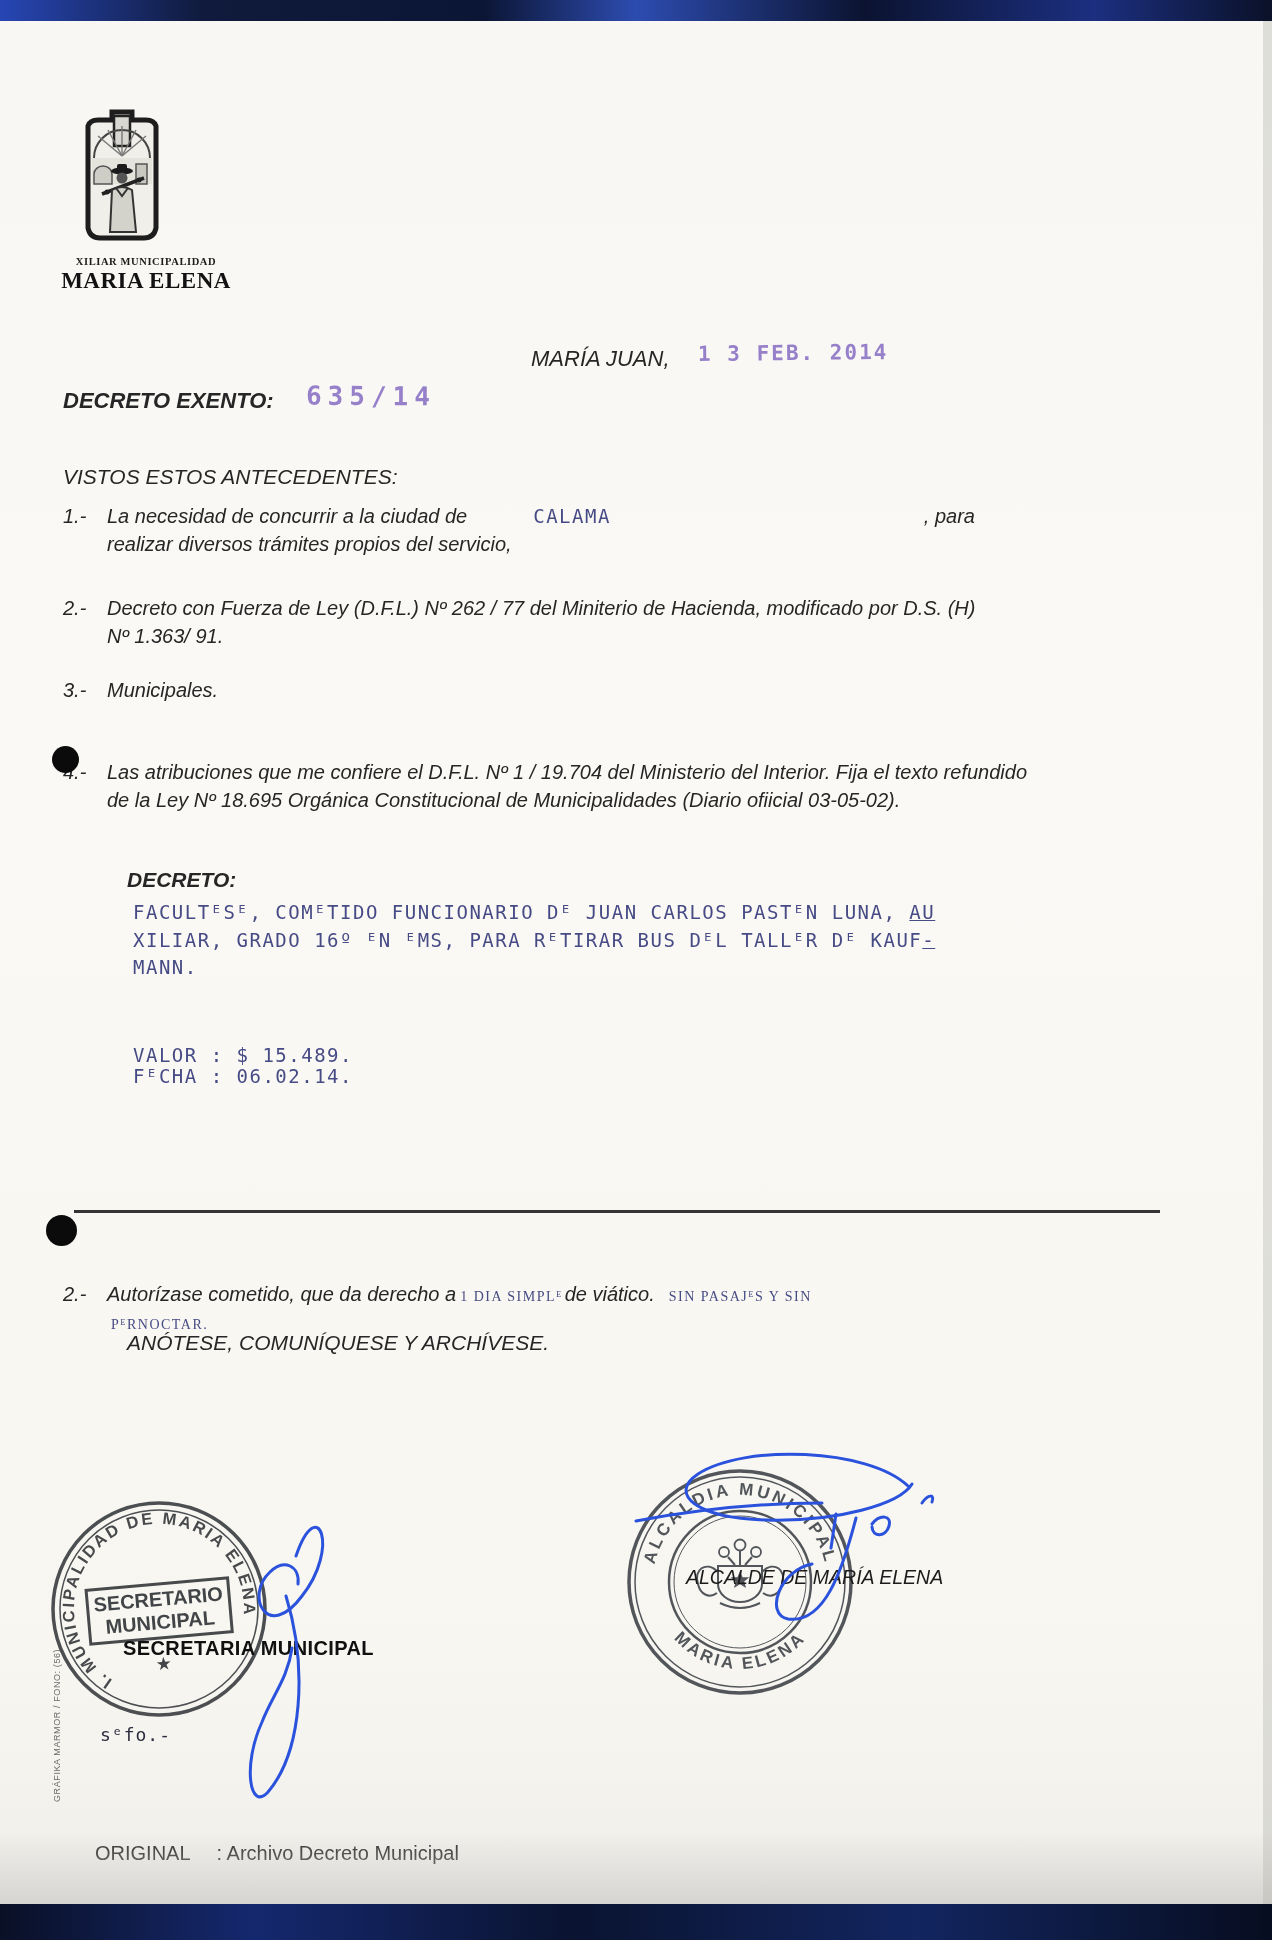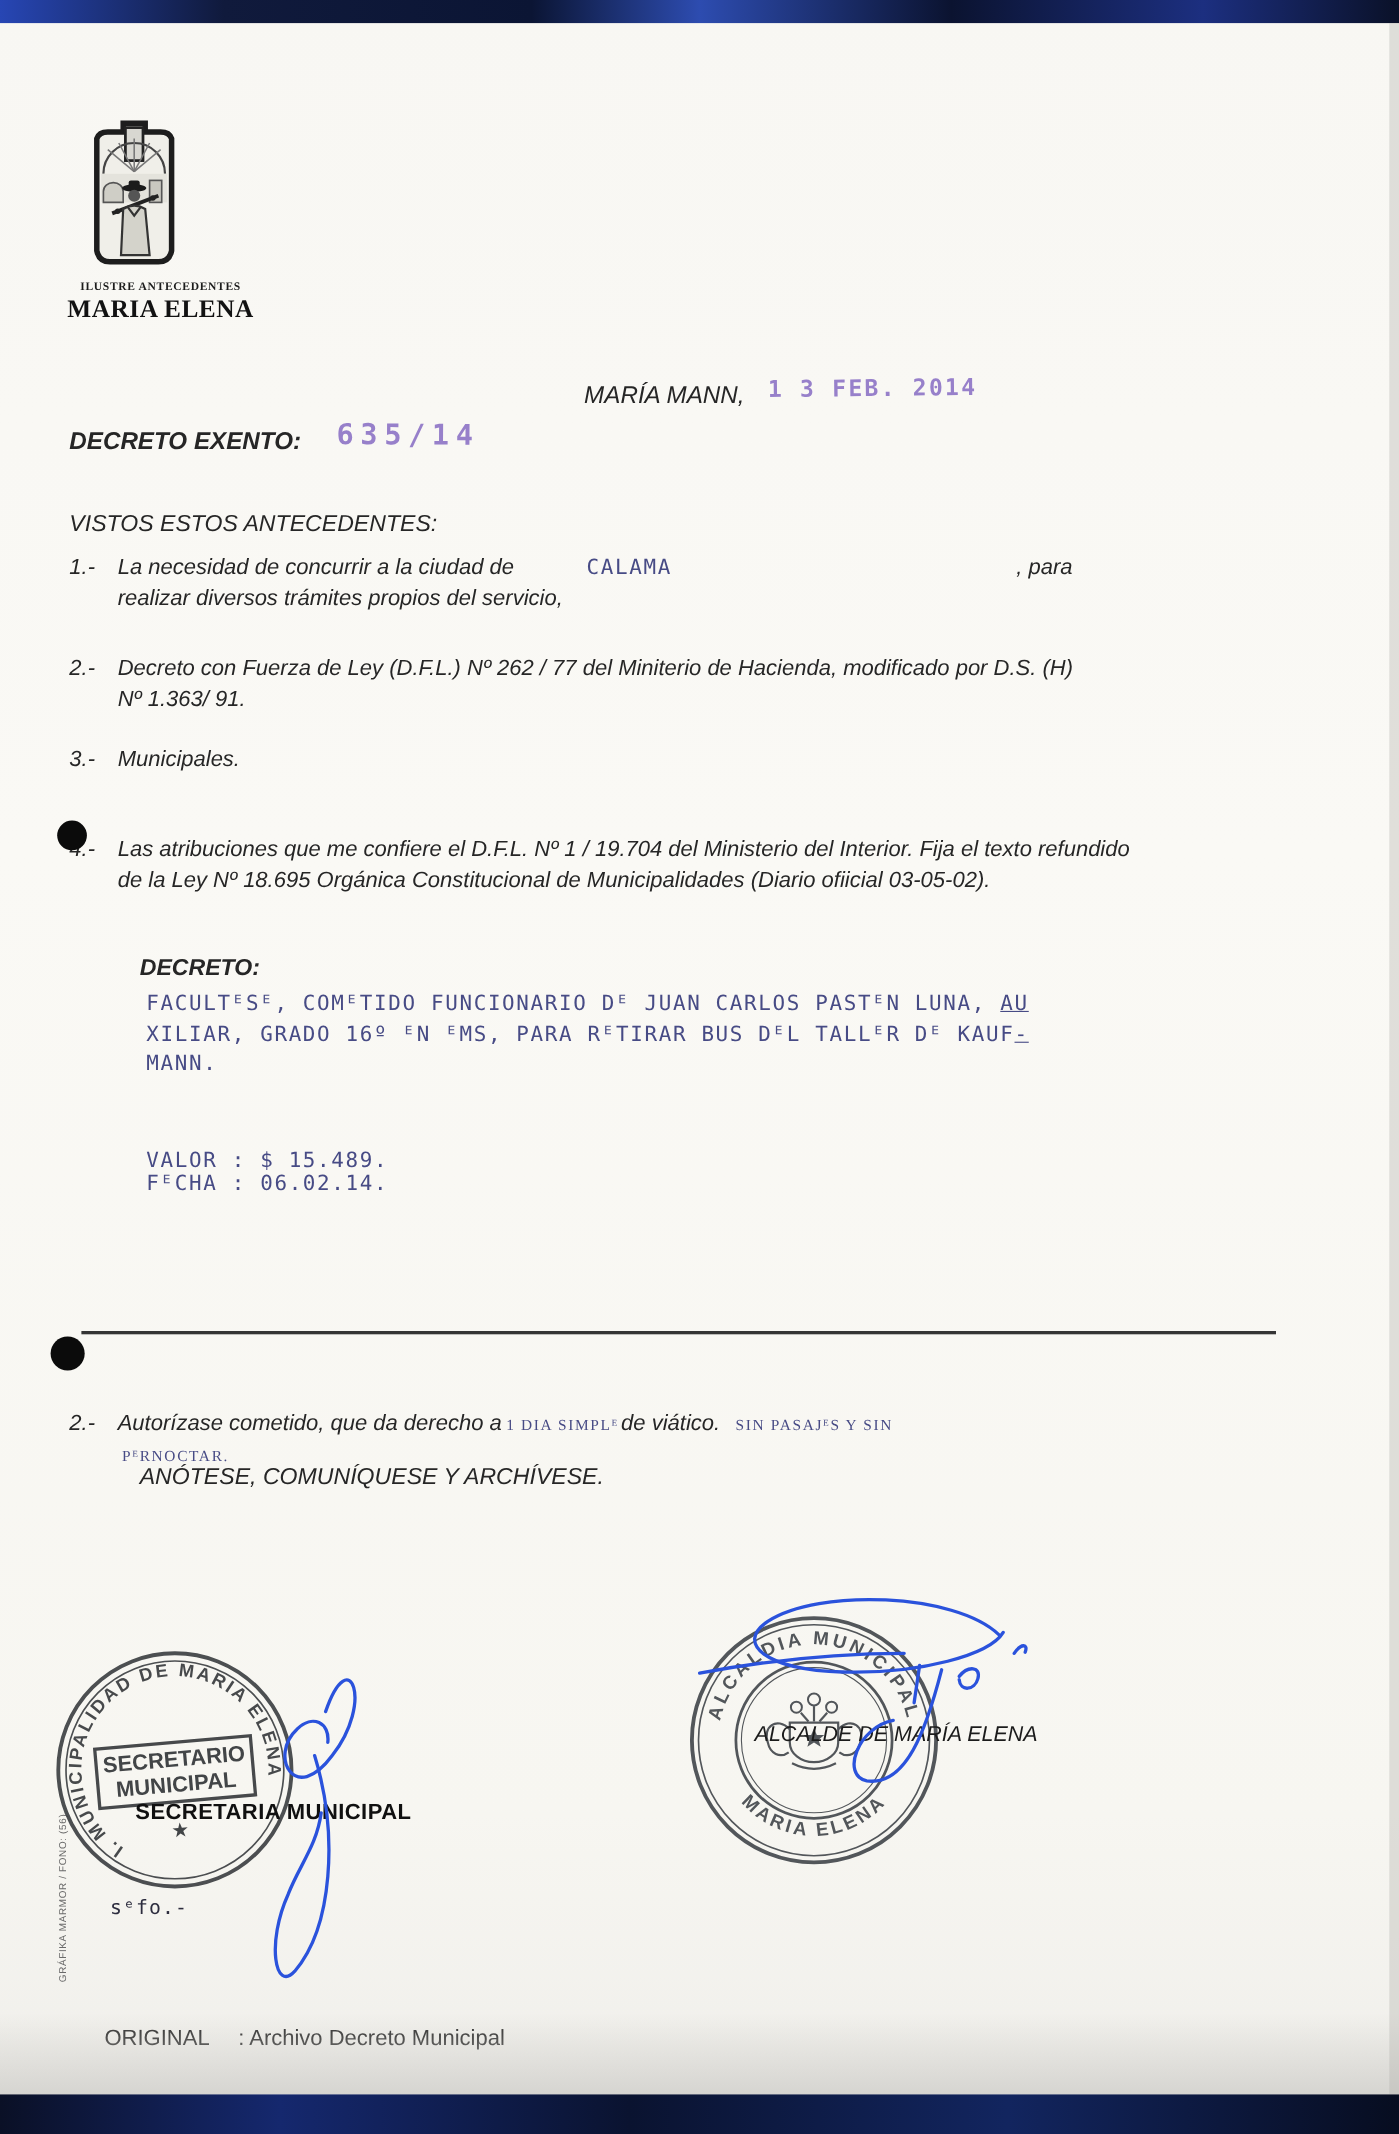--- a/index.html
+++ b/index.html
@@ -97,25 +97,25 @@
       <rect x="43" y="72" width="10" height="7" rx="2" fill="#1b1b1b"></rect>
       <circle cx="48" cy="86" r="5.5" fill="#555"></circle>
       <path d="M36,140 L38,98 Q48,92 58,98 L62,140 Z" fill="#d4d3cb" stroke="#333" stroke-width="2"></path>
       <path d="M42,96 L48,104 L54,96" fill="none" stroke="#333" stroke-width="2"></path>
       <circle cx="33" cy="100" r="2.5" fill="#222"></circle>
         <circle cx="65" cy="88" r="2.5" fill="#222"></circle>
     </g>
   </svg>
 
   <div class="abs crest-caption">
-    <div class="org1">ILUSTRE ANTECEDENTES</div>
+    <div class="org1">XILIAR MUNICIPALIDAD</div>
     <div class="org2">MARIA ELENA</div>
   </div>
 
-  <span class="abs it place">MARÍA MANN,</span>
+  <span class="abs it place">MARÍA JUAN,</span>
   <span class="abs stamp-purple date-stamp">1 3  FEB. 2014</span>
 
   <span class="abs it decree-label">DECRETO EXENTO:</span>
   <span class="abs stamp-purple decree-stamp">635/14</span>
 
   <span class="abs it vistos">VISTOS ESTOS ANTECEDENTES:</span>
 
   <div class="item it item1">
     <span class="num">1.-</span>
     <div class="ibody">

